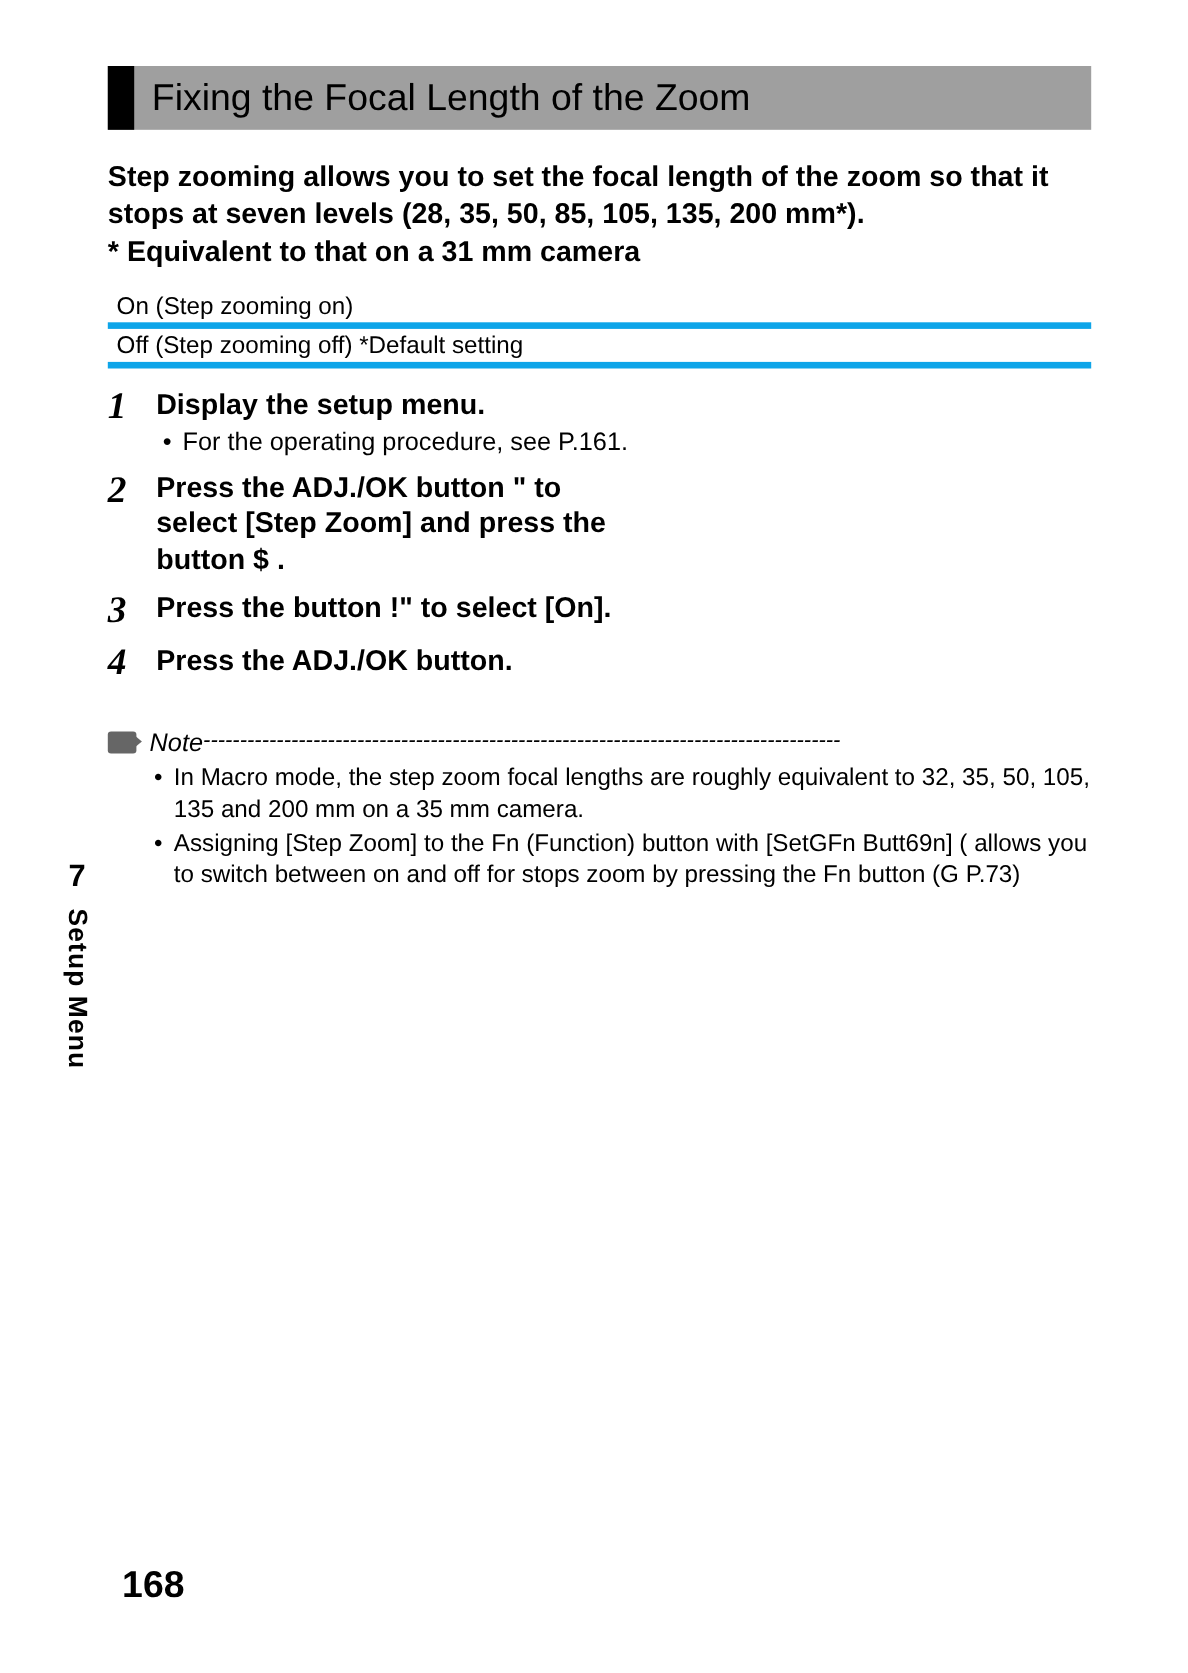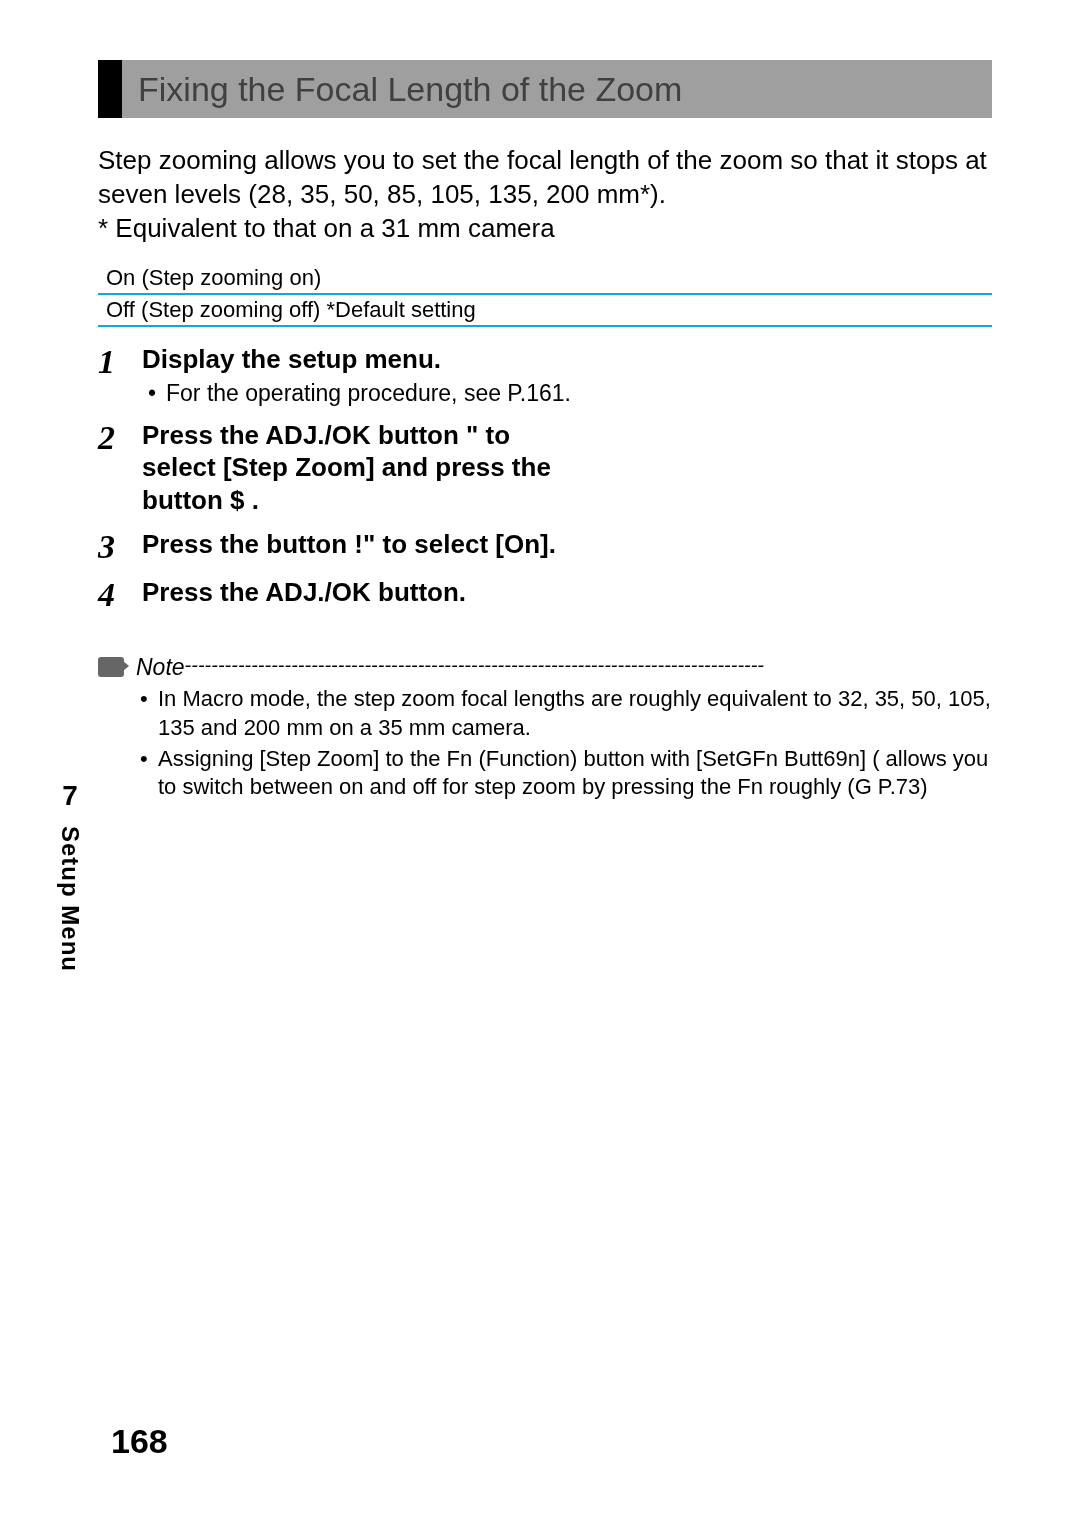--- a/index.html
+++ b/index.html
@@ -27,46 +27,47 @@
     background: #9f9f9f;
     height: 58px;
   }
   .title-block {
     width: 24px;
     background: #000;
     margin-right: 16px;
   }
   .title-text {
     font-size: 34px;
-    color: #404040;
+    color: #000000;
     align-self: center;
     font-weight: 400;
   }
   .intro {
     margin-top: 26px;
     font-size: 26px;
     line-height: 1.3;
+    font-weight: bold;
   }
   .settings-table {
     width: 100%;
     border-collapse: collapse;
     margin-top: 18px;
     font-size: 22px;
   }
   .settings-table th {
     text-align: left;
     font-weight: 400;
     background: #c9c9c9;
     border-top: 2px solid #000;
     border-bottom: 2px solid #000;
     padding: 4px 8px;
   }
   .settings-table td {
     padding: 2px 8px;
-    border-bottom: 2px solid #0ea5e9;
+    border-bottom: 6px solid #0ea5e9;
   }
   .steps {
     margin-top: 16px;
   }
   .step {
     display: flex;
     margin-top: 12px;
   }
   .step-num {
     font-family: Georgia, 'Times New Roman', serif;
@@ -232,21 +233,21 @@
 
     </div>
 
     <div class="note-section">
       <div class="note-icon"></div>
       <div class="note-head">Note</div>
       <div class="note-dashes">---------------------------------------------------------------------------------------</div>
     </div>
     <ul class="note-list">
       <li>In Macro mode, the step zoom focal lengths are roughly equivalent to 32, 35, 50, 105, 135 and 200 mm on a 35 mm camera.</li>
-      <li>Assigning [Step Zoom] to the Fn (Function) button with [SetGFn  Butt69n] (  allows you to switch between on and off for step zoom by pressing the Fn roughly (G   P.73)</li>
+      <li>Assigning [Step Zoom] to the Fn (Function) button with [SetGFn  Butt69n] (  allows you to switch between on and off for stops zoom by pressing the Fn button (G   P.73)</li>
     </ul>
 
   </div>
 
   <div class="side-tab">
     <div class="side-num">7</div>
     <div class="side-text">Setup Menu</div>
   </div>
 
   <div class="page-num">168</div>

